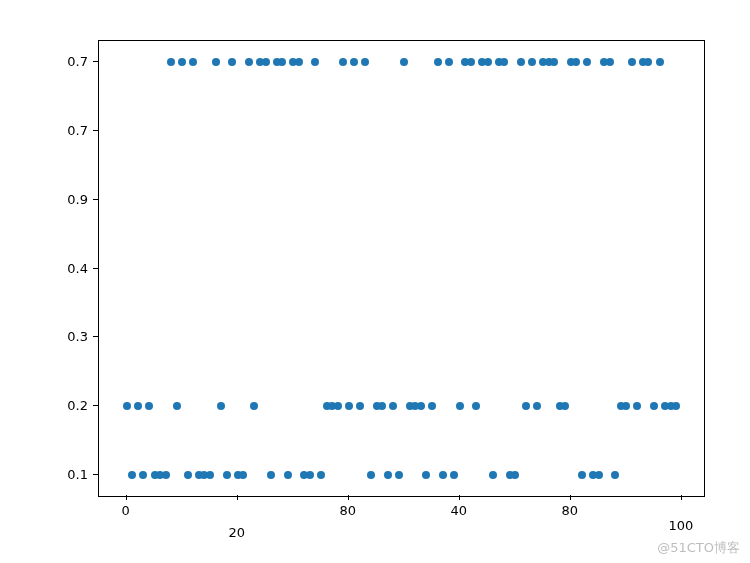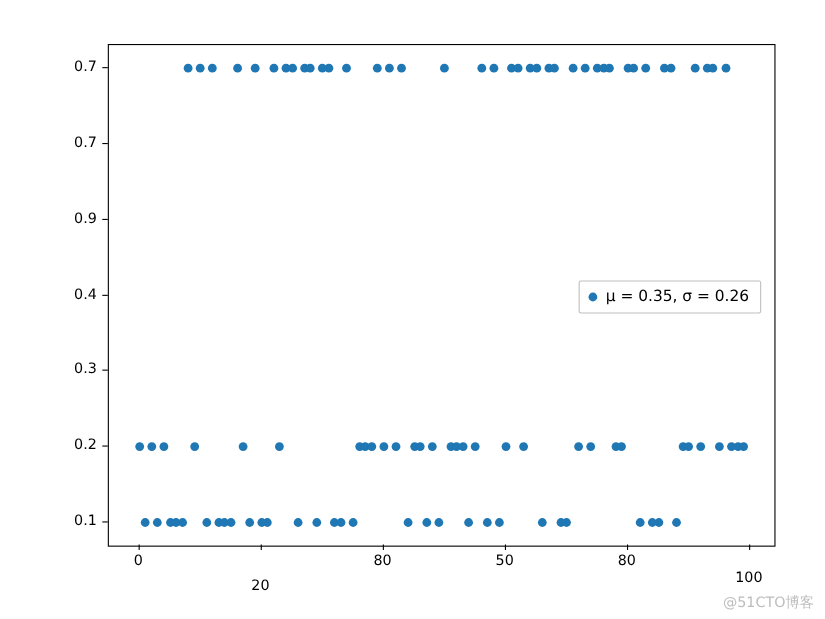--- a/index.html
+++ b/index.html
@@ -74,24 +74,20 @@
     position: absolute;
     color: #bdbdbd;
     font-size: 13px;
   }
 </style>
 </head>
 <body>
 
 <div class="figure">
   <div class="plot-area" id="plot" style="left: 98px; top: 40px; width: 605px; height: 455px;">
-    <div class="legend" id="legend" style="right: 12px; top: 213.5px;">
-      <span class="legend-marker" id="legend-marker" style="background: rgb(31, 119, 180);"></span>
-      <span>μ = 0.35,  σ = 0.26</span>
-    </div>
   <div class="point" style="left: 27.7523px; top: 365.379px; background: rgb(31, 119, 180);"></div>
       <div class="point" style="left: 33.3028px; top: 434.318px; background: rgb(31, 119, 180);"></div>
       <div class="point" style="left: 38.8532px; top: 365.379px; background: rgb(31, 119, 180);"></div>
       <div class="point" style="left: 44.4037px; top: 434.318px; background: rgb(31, 119, 180);"></div>
       <div class="point" style="left: 49.9541px; top: 365.379px; background: rgb(31, 119, 180);"></div>
       <div class="point" style="left: 55.5046px; top: 434.318px; background: rgb(31, 119, 180);"></div>
       <div class="point" style="left: 61.055px; top: 434.318px; background: rgb(31, 119, 180);"></div>
       <div class="point" style="left: 66.6055px; top: 434.318px; background: rgb(31, 119, 180);"></div>
       <div class="point" style="left: 72.156px; top: 20.6818px; background: rgb(31, 119, 180);"></div>
       <div class="point" style="left: 77.7064px; top: 365.379px; background: rgb(31, 119, 180);"></div>
@@ -189,21 +185,21 @@
   <div class="watermark" id="watermark" style="right: 10px; bottom: 6px;">
     <span>@51CTO博客</span>
   </div>
 <div class="tick-x" style="left: 125.752px; top: 495px; height: 5px;"></div>
     <div class="tick-label-x" style="left: 125.752px; top: 503px;">0</div>
     <div class="tick-x" style="left: 236.761px; top: 495px; height: 5px;"></div>
     <div class="tick-label-x" style="left: 236.761px; top: 525px;">20</div>
     <div class="tick-x" style="left: 347.771px; top: 495px; height: 5px;"></div>
     <div class="tick-label-x" style="left: 347.771px; top: 503px;">80</div>
     <div class="tick-x" style="left: 458.78px; top: 495px; height: 5px;"></div>
-    <div class="tick-label-x" style="left: 458.78px; top: 503px;">50</div>
+    <div class="tick-label-x" style="left: 458.78px; top: 503px;">40</div>
     <div class="tick-x" style="left: 569.789px; top: 495px; height: 5px;"></div>
     <div class="tick-label-x" style="left: 569.789px; top: 503px;">80</div>
     <div class="tick-x" style="left: 680.798px; top: 495px; height: 5px;"></div>
     <div class="tick-label-x" style="left: 680.798px; top: 518px;">100</div>
     <div class="tick-y" style="left: 93px; top: 474.318px; width: 5px;"></div>
     <div class="tick-label-y" style="right: 662px; top: 474.318px;">0.1</div>
     <div class="tick-y" style="left: 93px; top: 405.379px; width: 5px;"></div>
     <div class="tick-label-y" style="right: 662px; top: 405.379px;">0.2</div>
     <div class="tick-y" style="left: 93px; top: 336.439px; width: 5px;"></div>
     <div class="tick-label-y" style="right: 662px; top: 336.439px; text-align: right;">0.3</div>

